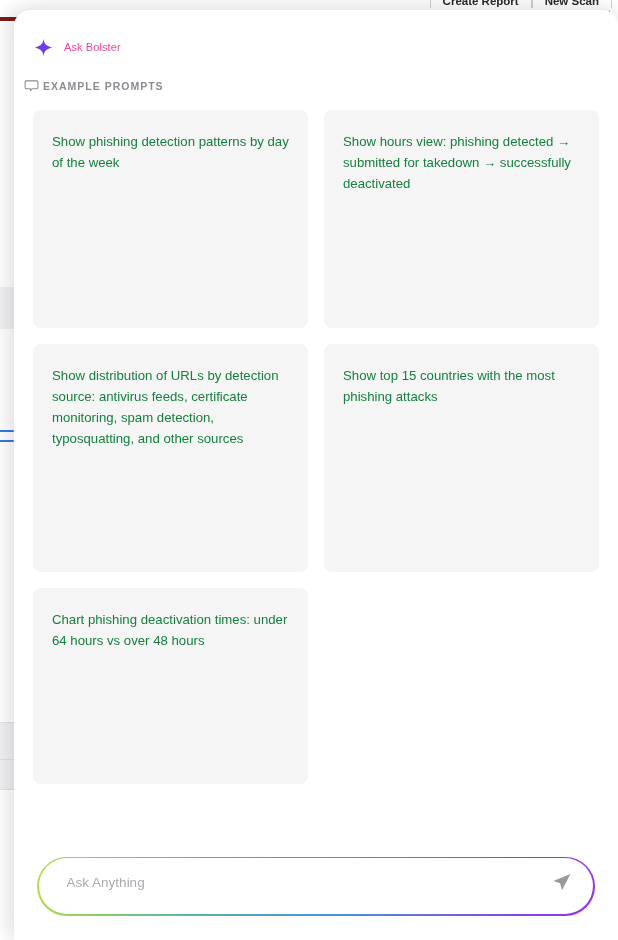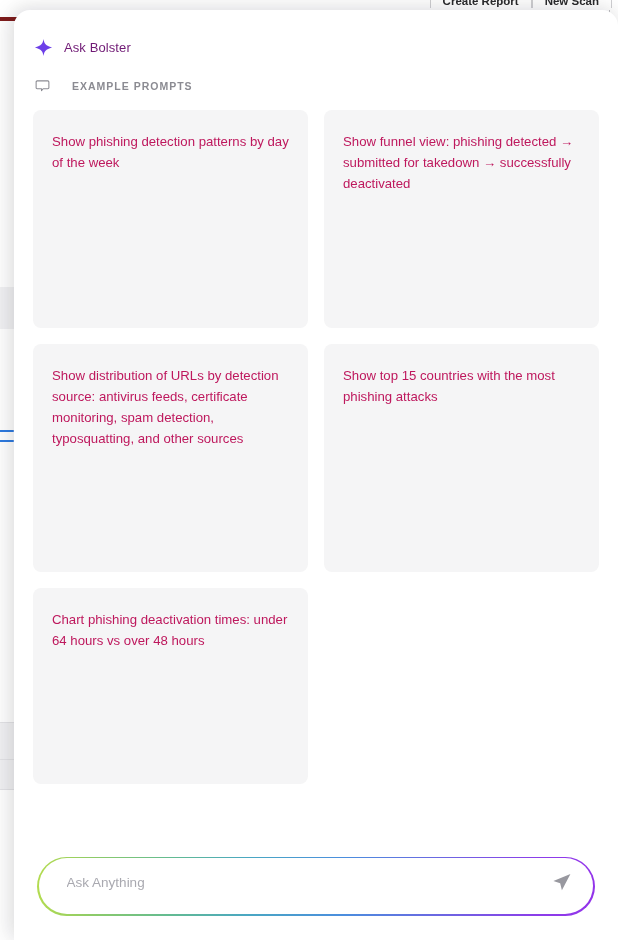--- a/index.html
+++ b/index.html
@@ -194,32 +194,32 @@
   }
 
   .sparkle-icon {
     width: 19px;
     height: 19px;
     flex: 0 0 auto;
     display: block;
   }
 
   .modal-title {
-    font-size: 13px;
-    color: #701a75;
+    font-size: 11px;
+    color: #ec4899;
     font-weight: normal;
     letter-spacing: 0.1px;
   }
 
   
   .section-label-row {
     display: flex;
     align-items: center;
-    gap: 22px;
-    padding: 13px 0 0 21px;
+    gap: 4px;
+    padding: 13px 0 0 10px;
     height: 34px;
     flex: 0 0 auto;
   }
 
   .bubble-icon {
     width: 15px;
     height: 15px;
     flex: 0 0 auto;
     display: block;
   }
@@ -255,21 +255,21 @@
   }
 
   .prompt-card:nth-child(5),
   .prompt-card:nth-child(6) {
     min-height: 196px;
   }
 
   .prompt-text {
     font-size: 13.2px;
     line-height: 21px;
-    color: #be185d;
+    color: #15803d;
   }
 
   
   .modal-footer {
     margin-top: auto;
     padding: 0 23px 24px 23px;
     flex: 0 0 auto;
   }
 
   .ask-input-wrap {
@@ -371,21 +371,21 @@
     <span class="section-label">EXAMPLE PROMPTS</span>
   </div>
 
   <div class="prompts-grid">
 
     <div class="prompt-card">
       <div class="prompt-text">Show phishing detection patterns by day of the week</div>
     </div>
 
     <div class="prompt-card">
-      <div class="prompt-text">Show funnel view: phishing detected → submitted for takedown → successfully deactivated</div>
+      <div class="prompt-text">Show hours view: phishing detected → submitted for takedown → successfully deactivated</div>
     </div>
 
 
     <div class="prompt-card">
       <div class="prompt-text">Show distribution of URLs by detection source: antivirus feeds, certificate monitoring, spam detection, typosquatting, and other sources</div>
     </div>
 
     <div class="prompt-card">
       <div class="prompt-text">Show top 15 countries with the most phishing attacks</div>
     </div>

